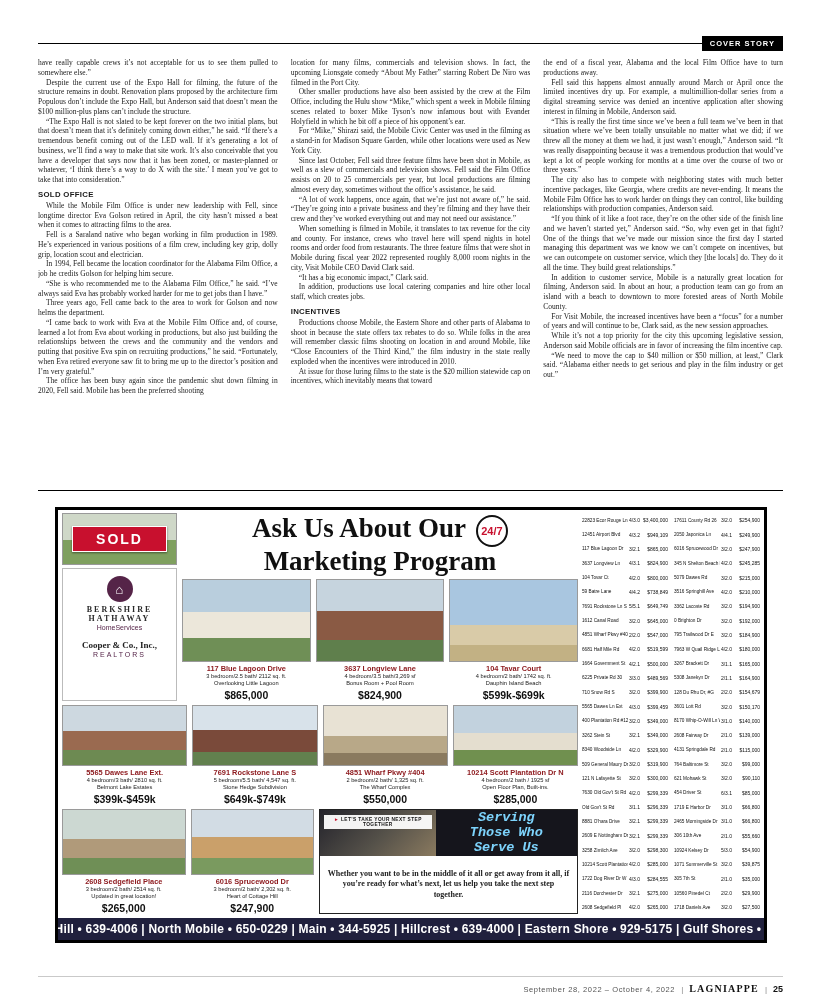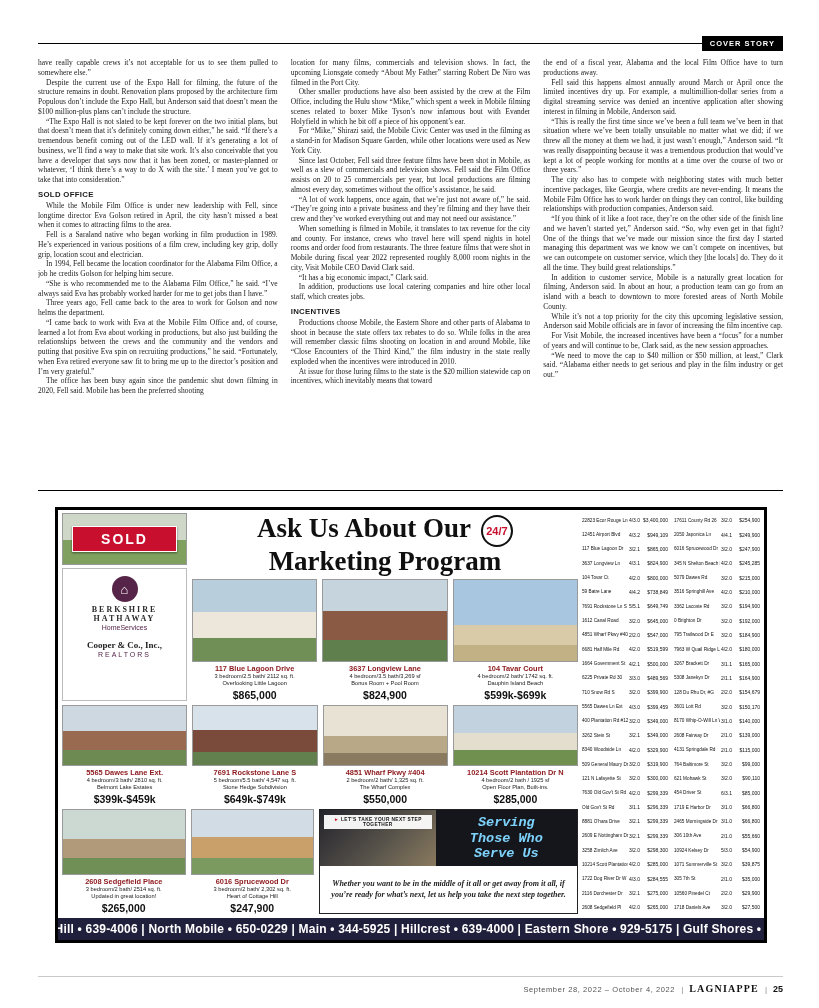--- a/index.html
+++ b/index.html
@@ -26,21 +26,21 @@
           text-indent:0; margin:5px 0 1px 0; letter-spacing:.3px; text-align:left; }
   .midrule{ position:absolute; left:38px; right:36px; top:490px; border-top:1px solid #000; }
   
   .ad{ position:absolute; left:55px; top:507px; width:712px; height:436px;
        border:3px solid #000; background:#fff; display:flex; flex-direction:column;
        font-family:"Liberation Sans", sans-serif; overflow:hidden; }
   .ad-main{ flex:1; min-height:0; display:flex; gap:4px; padding:3px 4px 2px 4px; }
   .ad-left{ flex:1; min-width:0; display:flex; flex-direction:column; }
   
   .ad-toprow{ display:flex; gap:5px; height:188px; }
-  .brand-col{ width:125px; display:flex; flex-direction:column; gap:3px; }
+  .brand-col{ width:115px; display:flex; flex-direction:column; gap:3px; }
   .sold-photo{ height:52px; position:relative; border:1px solid #999;
                background:linear-gradient(#cfd8c8 0 52%, #7fa05f 52% 100%); }
   .sold-banner{ position:absolute; left:9px; right:9px; top:12px; background:#c8102e; color:#fff;
                 font-weight:bold; font-size:14px; text-align:center; padding:4px 0;
                 letter-spacing:2px; border:1px solid #fff; box-shadow:0 1px 2px rgba(0,0,0,.45); }
   .bhhs{ flex:1; border:1px solid #bbb; background:#fff; display:flex; flex-direction:column;
          align-items:center; padding-top:7px; text-align:center; }
   .seal{ width:26px; height:26px; border-radius:50%; background:#552448; color:#fff;
          display:flex; align-items:center; justify-content:center; font-size:13px; margin-bottom:3px; }
   .bh1,.bh2{ font-family:"Liberation Serif", serif; font-weight:bold; font-size:8px; letter-spacing:2px; color:#2a2a2a; }
@@ -78,21 +78,21 @@
   .promo-top{ display:flex; height:58px; }
   .promo-photo{ width:45%; position:relative;
                 background:linear-gradient(135deg,#23232b,#56524a 55%,#8a7a5f); }
   .promo-banner{ position:absolute; left:4px; right:4px; top:5px; background:rgba(255,255,255,.94);
                  color:#111; font-weight:bold; font-size:4.8px; letter-spacing:.4px;
                  text-align:center; padding:2px 1px; }
   .promo-banner .arrow{ color:#c8102e; margin-right:2px; }
   .promo-title{ flex:1; background:#15151c; color:#7dd3fc; font-family:Liberation Mono, monospace;
                 font-style:italic; font-weight:bold; font-size:13.5px; line-height:1.12;
                 display:flex; flex-direction:column; justify-content:center; text-align:center; }
-  .promo-text{ flex:1; font-family:"Liberation Serif", serif; font-style:italic; font-weight:bold;
+  .promo-text{ flex:1; font-family:"Liberation Serif", serif; font-weight:bold;
                font-size:8px; line-height:1.3; color:#222; padding:13px 7px;
                display:flex; align-items:center; text-align:center; }
   
   .ad-table{ width:178px; display:flex; gap:6px; }
   .tcol{ flex:1; min-width:0; display:flex; flex-direction:column; }
   .lrow{ display:flex; align-items:center; height:14.35px; color:#101010; }
   .laddr{ flex:1; min-width:0; font-size:4.7px; white-space:nowrap; overflow:hidden; }
   .lbb{ width:13px; font-size:5px; text-align:center; white-space:nowrap; }
   .lprice{ width:27px; font-size:5px; text-align:right; white-space:nowrap; }
   
@@ -171,23 +171,23 @@
   <p class="blk blk-p">Fell said this happens almost annually around March or April once the limited incentives dry up. For example, a multimillion-dollar series from a digital streaming service was denied an incentive application after showing interest in filming in Mobile, Anderson said.</p>
 
   <p class="blk blk-p">“This is really the first time since we’ve been a full team we’ve been in that situation where we’ve been totally unsuitable no matter what we did; if we threw all the money at them we had, it just wasn’t enough,” Anderson said. “It was really disappointing because it was a tremendous production that would’ve kept a lot of people working for months at a time over the course of two or three years.”</p>
 
   <p class="blk blk-p">The city also has to compete with neighboring states with much better incentive packages, like Georgia, where credits are never-ending. It means the Mobile Film Office has to work harder on things they can control, like building relationships with production companies, Anderson said.</p>
 
   <p class="blk blk-p">“If you think of it like a foot race, they’re on the other side of the finish line and we haven’t started yet,” Anderson said. “So, why even get in that fight? One of the things that we’ve made our mission since the first day I started managing this department was we know we can’t compete on incentives, but we can outcompete on customer service, which they [the locals] do. They do it all the time. They build great relationships.”</p>
 
   <p class="blk blk-p">In addition to customer service, Mobile is a naturally great location for filming, Anderson said. In about an hour, a production team can go from an island with a beach to downtown to more forested areas of North Mobile County.</p>
 
+  <p class="blk blk-p">For Visit Mobile, the increased incentives have been a “focus” for a number of years and will continue to be, Clark said, as the new session approaches.</p>
+
   <p class="blk blk-p">While it’s not a top priority for the city this upcoming legislative session, Anderson said Mobile officials are in favor of increasing the film incentive cap.</p>
-
-  <p class="blk blk-p">For Visit Mobile, the increased incentives have been a “focus” for a number of years and will continue to be, Clark said, as the new session approaches.</p>
 
   <p class="blk blk-p">“We need to move the cap to $40 million or $50 million, at least,” Clark said. “Alabama either needs to get serious and play in the film industry or get out.”</p>
 </div>
   </div>
 
   <div class="midrule"></div>
 
   <div class="ad">
     <div class="ad-main">
       <div class="ad-left">

